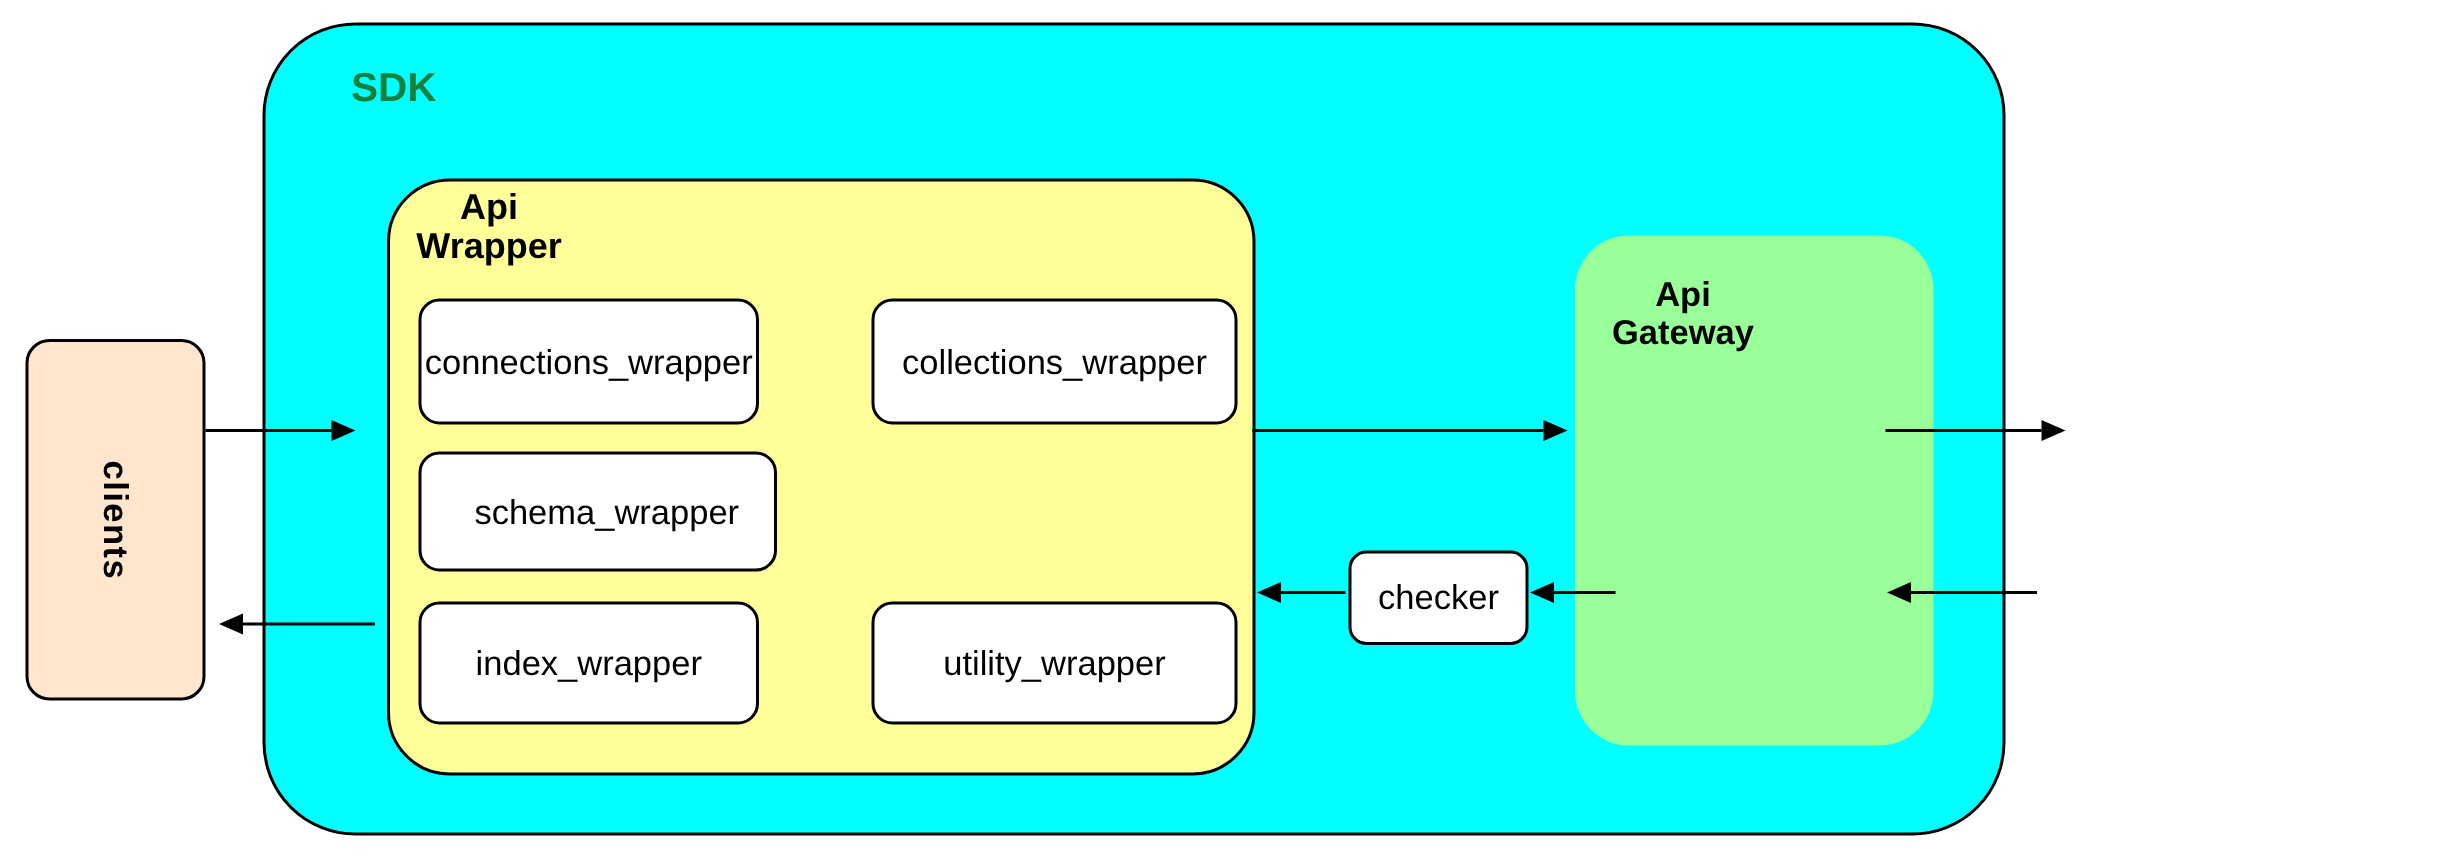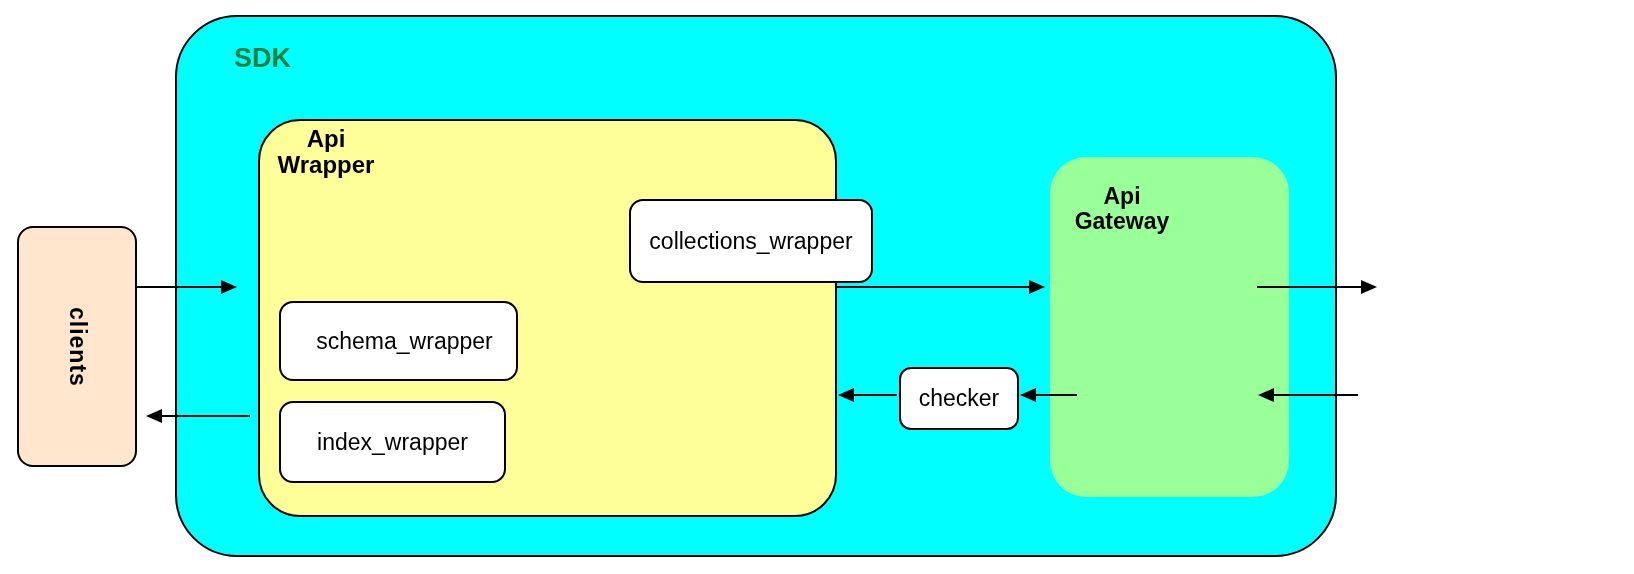--- a/index.html
+++ b/index.html
@@ -45,21 +45,21 @@
     font-weight:bold;font-size:24px;line-height:26px;color:#000;
     text-align:center;white-space:pre-line;
   }
   .wbox{
     position:absolute;
     background:#FFFFFF;border:2px solid #000;border-radius:14px;
     display:flex;align-items:center;justify-content:center;
     font-size:23px;color:#000;
   }
   .wb-col1{left:19px;width:223px;}
-  .wb-col2{left:321px;width:240px;margin-left:48px;}
+  .wb-col2{left:321px;width:240px;}
   .wb-row1{top:78px;height:80px;}
   .wb-row2{top:180px;height:76px;padding-left:12px;}
   .wb-row3{top:280px;height:78px;}
   
   .checker{
     left:722px;top:350px;width:120px;height:63px;
     background:#FFFFFF;border-radius:12px;
     display:flex;align-items:center;justify-content:center;
     font-size:23px;color:#000;
   }
@@ -105,23 +105,25 @@
   <div class="node clients">
     <span class="vtext">clients</span>
   </div>
 
   <div class="container sdk">
     <div class="sdk-label">SDK</div>
 
     <div class="container api-wrapper">
       <div class="aw-label">Api
 Wrapper</div>
+      <div class="wbox wb-col1 wb-row1">connections_wrapper</div>
       <div class="wbox wb-col2 wb-row1">collections_wrapper</div>
       <div class="wbox wb-col1 wb-row2">schema_wrapper</div>
       <div class="wbox wb-col1 wb-row3">index_wrapper</div>
+      <div class="wbox wb-col2 wb-row3">utility_wrapper</div>
     </div>
 
     <div class="node checker">checker</div>
 
     <div class="container api-gateway">
       <div class="ag-label">Api
 Gateway</div>
     </div>
   </div>
 

